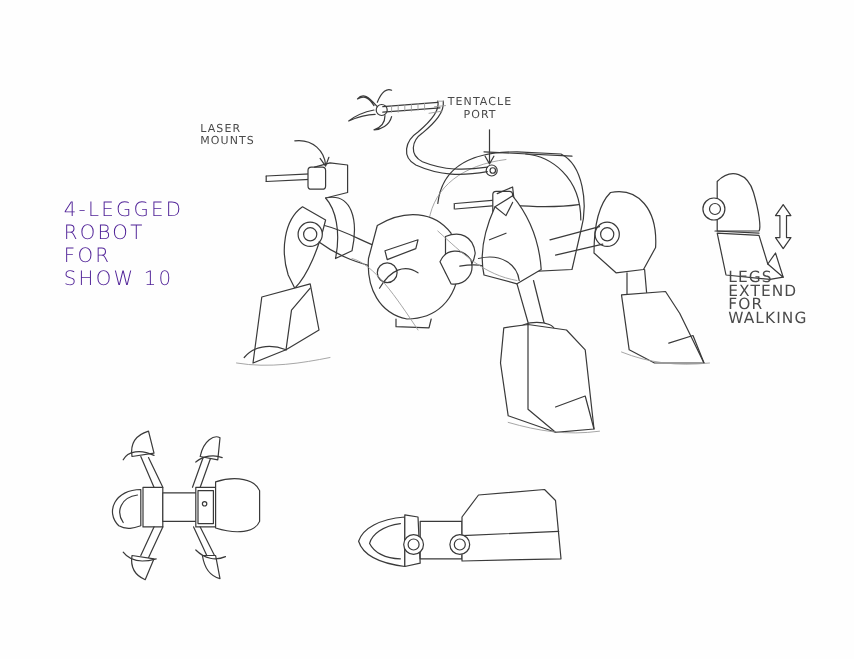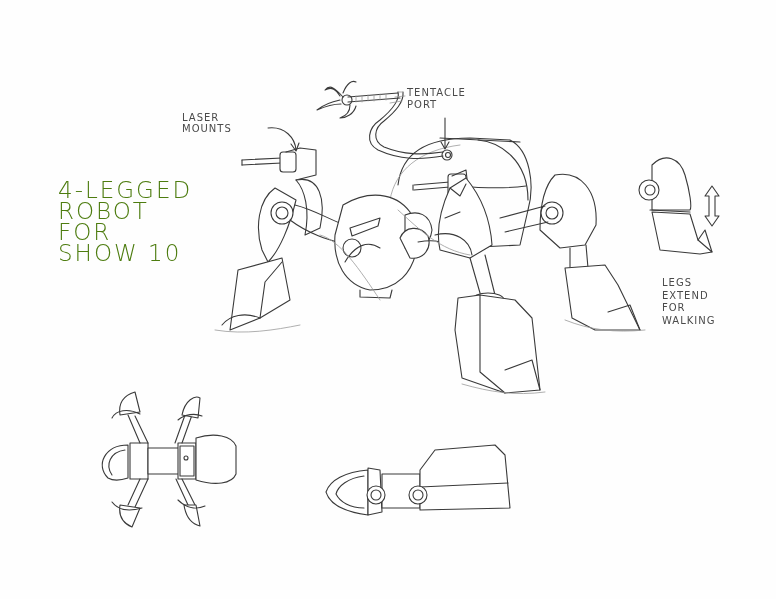--- a/index.html
+++ b/index.html
@@ -11,24 +11,24 @@
   .fillw { fill: #ffffff; stroke: #3a3a3a; stroke-width: 1.1; stroke-linejoin: round; }
   .label {
     position: absolute;
     font-family: "DejaVu Sans", sans-serif;
     color: #4a4a4a;
     text-transform: uppercase;
     letter-spacing: 1px;
     line-height: 1.05;
     white-space: pre-line;
   }
-  .title-note { left: 58px; top: 180px; font-size: 23px; font-weight: 200; color: #4d7c0f; letter-spacing: 2px; line-height: 21px; }
+  .title-note { left: 58px; top: 180px; font-size: 18px; font-weight: 200; color: #4c1d95; letter-spacing: 2px; line-height: 21px; }
   .laser-note { left: 182px; top: 112px; font-size: 10px; line-height: 11px; }
-  .tentacle-note { left: 407px; top: 87px; font-size: 10px; line-height: 12px; }
-  .legs-note { left: 662px; top: 277px; font-size: 10px; line-height: 12.5px; }
+  .tentacle-note { left: 407px; top: 87px; font-size: 10px; line-height: 12px; text-align: center; }
+  .legs-note { left: 662px; top: 246px; font-size: 14px; line-height: 12.5px; }
 </style>
 </head>
 <body>
 
 <div class="canvas">
 
   <svg class="sketch" viewBox="0 0 776 599">
 
     <g>
 

